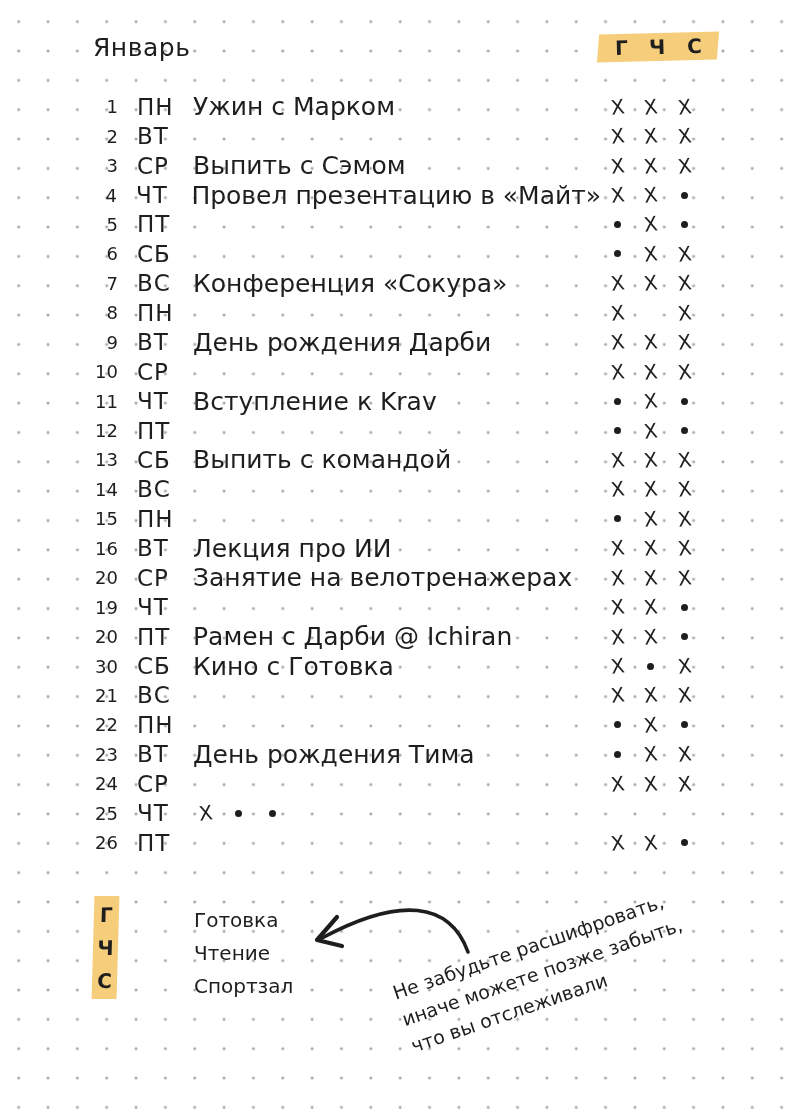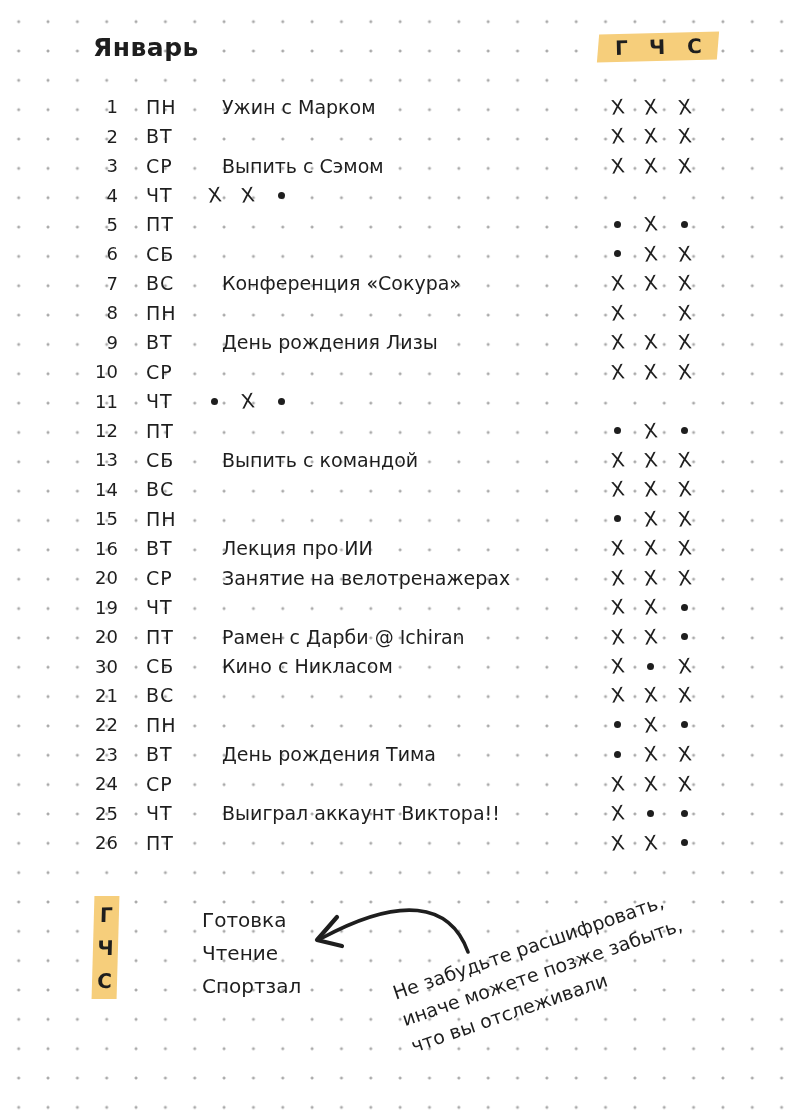--- a/index.html
+++ b/index.html
@@ -12,21 +12,21 @@
     background-image: radial-gradient(circle, #a9a9a9 1.3px, transparent 1.7px);
     background-size: 29.35px 29.35px;
     background-position: 4px 7px;
     font-family: "DejaVu Sans", sans-serif;
     color: #1e1e1e;
   }
   .page-title {
     position: absolute;
     left: 93px; top: 33px;
     font-size: 25px;
-    font-weight: 700;
+    font-weight: 400;
     letter-spacing: 0.5px;
   }
   .header-highlight {
     position: absolute;
     left: 598px; top: 33px;
     width: 120px; height: 28px;
     background: #F6CE7B;
     transform: rotate(-1.4deg) skewX(-6deg);
     display: flex;
     align-items: center;
@@ -48,29 +48,29 @@
     height: 29.45px;
     display: flex;
     align-items: center;
   }
   .cell-day {
     width: 118px;
     text-align: right;
     font-size: 18px;
   }
   .cell-dow {
-    margin-left: 28px;
+    margin-left: 19px;
     width: 52px;
-    font-size: 19px;
+    font-size: 23px;
     letter-spacing: 1px;
   }
   .cell-event {
-    margin-left: 24px;
+    margin-left: 4px;
     flex: 1;
-    font-size: 19px;
+    font-size: 25px;
     white-space: nowrap;
   }
   .cell-marks {
     width: 100px;
     margin-right: 89px;
     display: flex;
   }
   .mark-cell {
     width: 33.3px;
     display: flex;
@@ -103,21 +103,21 @@
     justify-content: space-around;
     padding: 2px 0;
     box-sizing: border-box;
   }
   .legend-highlight span {
     font-size: 20px;
     font-weight: 600;
   }
   .legend-items {
     position: absolute;
-    left: 202px; top: 904px;
+    left: 194px; top: 904px;
     font-size: 20px;
     line-height: 33px;
     white-space: nowrap;
   }
   .arrow-svg {
     position: absolute;
     left: 0; top: 0;
     pointer-events: none;
   }
   .note {
@@ -174,20 +174,21 @@
     <span class="cell-marks">
           <span class="mark-cell mark-x">X</span>
           <span class="mark-cell mark-x">X</span>
           <span class="mark-cell mark-x">X</span>
         </span>
   </div>
 
   <div class="row">
     <span class="cell-day">4</span>
     <span class="cell-dow">ЧТ</span>
+    <span class="cell-event">Провел презентацию в «Майт»</span>
     <span class="cell-marks">
           <span class="mark-cell mark-x">X</span>
           <span class="mark-cell mark-x">X</span>
           <span class="mark-cell mark-dot"></span>
         </span>
   </div>
 
   <div class="row">
     <span class="cell-day">5</span>
     <span class="cell-dow">ПТ</span>
@@ -228,21 +229,21 @@
     <span class="cell-marks">
           <span class="mark-cell mark-x">X</span>
           <span class="mark-cell"></span>
           <span class="mark-cell mark-x">X</span>
         </span>
   </div>
 
   <div class="row">
     <span class="cell-day">9</span>
     <span class="cell-dow">ВТ</span>
-    <span class="cell-event">День рождения Лизы</span>
+    <span class="cell-event">День рождения Дарби</span>
     <span class="cell-marks">
           <span class="mark-cell mark-x">X</span>
           <span class="mark-cell mark-x">X</span>
           <span class="mark-cell mark-x">X</span>
         </span>
   </div>
 
   <div class="row">
     <span class="cell-day">10</span>
     <span class="cell-dow">СР</span>
@@ -250,20 +251,21 @@
     <span class="cell-marks">
           <span class="mark-cell mark-x">X</span>
           <span class="mark-cell mark-x">X</span>
           <span class="mark-cell mark-x">X</span>
         </span>
   </div>
 
   <div class="row">
     <span class="cell-day">11</span>
     <span class="cell-dow">ЧТ</span>
+    <span class="cell-event">Вступление к Krav</span>
     <span class="cell-marks">
           <span class="mark-cell mark-dot"></span>
           <span class="mark-cell mark-x">X</span>
           <span class="mark-cell mark-dot"></span>
         </span>
   </div>
 
   <div class="row">
     <span class="cell-day">12</span>
     <span class="cell-dow">ПТ</span>
@@ -348,21 +350,21 @@
     <span class="cell-marks">
           <span class="mark-cell mark-x">X</span>
           <span class="mark-cell mark-x">X</span>
           <span class="mark-cell mark-dot"></span>
         </span>
   </div>
 
   <div class="row">
     <span class="cell-day">30</span>
     <span class="cell-dow">СБ</span>
-    <span class="cell-event">Кино с Никласом</span>
+    <span class="cell-event">Кино с Готовка</span>
     <span class="cell-marks">
           <span class="mark-cell mark-x">X</span>
           <span class="mark-cell mark-dot"></span>
           <span class="mark-cell mark-x">X</span>
         </span>
   </div>
 
   <div class="row">
     <span class="cell-day">21</span>
     <span class="cell-dow">ВС</span>
@@ -403,21 +405,20 @@
     <span class="cell-marks">
           <span class="mark-cell mark-x">X</span>
           <span class="mark-cell mark-x">X</span>
           <span class="mark-cell mark-x">X</span>
         </span>
   </div>
 
   <div class="row">
     <span class="cell-day">25</span>
     <span class="cell-dow">ЧТ</span>
-    <span class="cell-event">Выиграл аккаунт Виктора!!</span>
     <span class="cell-marks">
           <span class="mark-cell mark-x">X</span>
           <span class="mark-cell mark-dot"></span>
           <span class="mark-cell mark-dot"></span>
         </span>
   </div>
 
   <div class="row">
     <span class="cell-day">26</span>
     <span class="cell-dow">ПТ</span>

